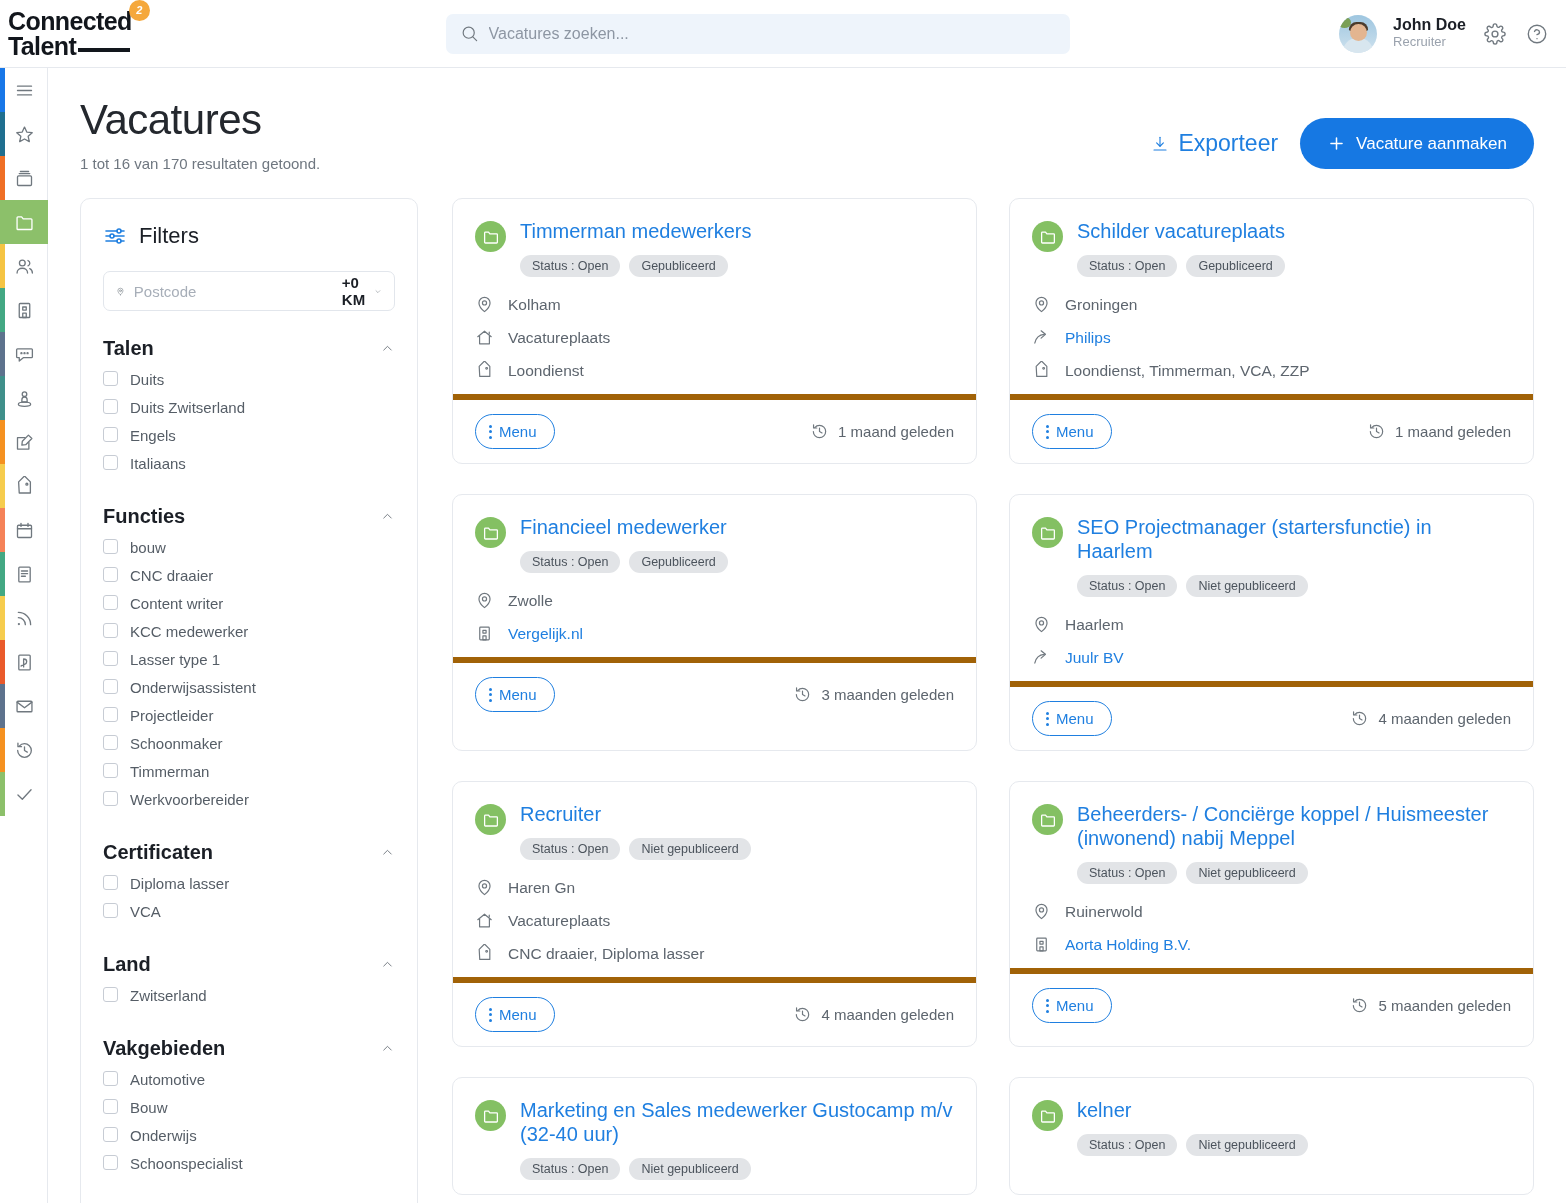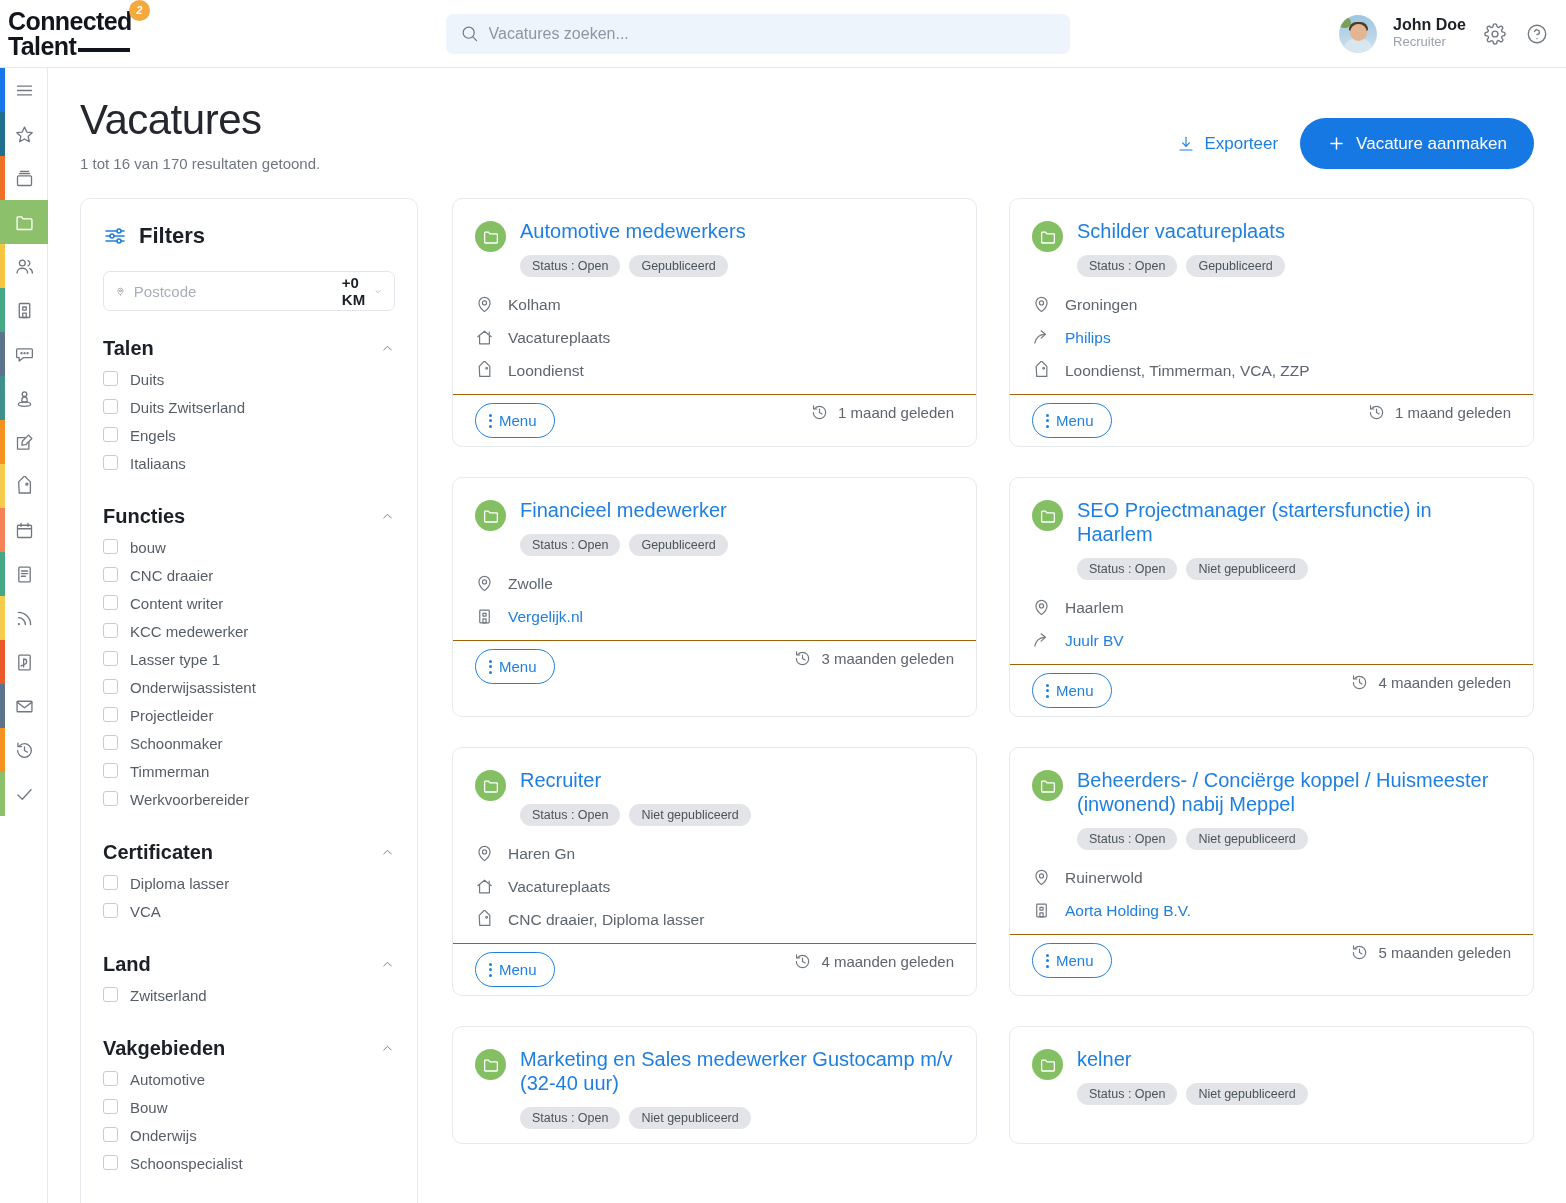--- a/index.html
+++ b/index.html
@@ -73,38 +73,38 @@
   .rail-item svg { stroke: #707880; fill: none; stroke-width: 1.6; }
 
   
   .main { position: absolute; top: 68px; left: 48px; width: 1518px; height: 1135px; background:#fff; }
   .page-head { padding: 28px 32px 0 32px; display: flex; align-items: flex-start; }
   .page-title { font-size: 42px; font-weight: 400; color: #24282e; letter-spacing: -0.5px; }
   .page-sub { font-size: 15px; color: #6f7780; margin-top: 11px; }
   .head-actions { margin-left: auto; display: flex; align-items: center; gap: 22px; padding-top: 22px; }
   .export-btn {
     display: flex; align-items: center; gap: 9px; color: #1f7fe0;
-    font-size: 17px; cursor: pointer; background:none; border:none; font-family: inherit;
+    font-size: 23px; cursor: pointer; background:none; border:none; font-family: inherit;
   }
   .create-btn {
     display: flex; align-items: center; gap: 10px;
     background: #1678e3; color: #fff; border: none; border-radius: 26px;
     height: 51px; padding: 0 27px; font-size: 17px; cursor: pointer; font-family: inherit;
   }
 
   .body-grid { display: flex; padding: 26px 32px 0 32px; gap: 34px; }
 
   
   .filters {
     width: 338px; flex-shrink: 0; background: #fff;
     border: 1px solid #e6e9ee; border-radius: 10px; padding: 24px 22px 30px 22px;
     min-height: 1010px;
   }
   .filters-head { display: flex; align-items: center; gap: 12px; margin-bottom: 22px; }
-  .filters-title { font-size: 22px; font-weight: 700; color: #1b1f26; }
+  .filters-title { font-size: 22px; font-weight: 400; color: #1b1f26; }
   .postcode {
     height: 40px; border: 1px solid #e2e6ec; border-radius: 7px;
     display: flex; align-items: center; padding: 0 12px; gap: 9px; margin-bottom: 26px;
   }
   .postcode input {
     flex: 1; border: none; outline: none; font-size: 15px; color: #333; background: transparent; font-family: inherit;
   }
   .postcode input::placeholder { color: #a7aeb8; }
   .km { font-size: 15px; font-weight: 700; color: #1b1f26; }
   .sec-head {
@@ -129,22 +129,22 @@
   .badges { display: flex; gap: 9px; margin-top: 12px; flex-wrap: wrap; text-align: right; }
   .badge {
     background: #e2e4e7; color: #4b535c; border-radius: 12px;
     padding: 4px 12px; font-size: 12.5px; white-space: nowrap;
   }
   .meta { margin-top: 18px; display: flex; flex-direction: column; gap: 14px; }
   .meta-row { display: flex; align-items: center; gap: 14px; }
   .meta-txt { font-size: 15.5px; color: #5d656e; }
   .meta-txt.link { color: #1f7fe0; cursor: pointer; }
   .card-foot {
-    border-top: 1px solid #a16207; padding: 8px 22px;
-    display: flex; align-items: flex-start; justify-content: space-between;
+    border-top: 6px solid #a16207; padding: 14px 22px;
+    display: flex; align-items: center; justify-content: space-between;
   }
   .menu-btn {
     display: flex; align-items: center; gap: 7px; border: 1px solid #1f7fe0;
     color: #1f7fe0; background: #fff; border-radius: 20px; height: 35px;
     padding: 0 17px 0 13px; font-size: 15px; cursor: pointer; font-family: inherit;
   }
   .dots { display: flex; flex-direction: column; gap: 2.5px; }
   .dots i { width: 3px; height: 3px; border-radius: 50%; background: #1f7fe0; display:block; }
   .ago { display: flex; align-items: center; gap: 9px; font-size: 15px; color: #5d656e; }
   svg.ic { fill: none; stroke: #70787f; stroke-width: 1.5; stroke-linecap: round; stroke-linejoin: round; }
@@ -511,21 +511,21 @@
     <div class="cards" id="cards">
         <div class="card">
           <div class="card-body">
             <div class="card-top">
               <span class="fldr">
                 <svg width="18" height="18" viewBox="0 0 24 24" style="fill:none;stroke:#fff;stroke-width:1.7;stroke-linejoin:round">
                   <path d="M3.5 19V6.6a1 1 0 011-1h4.2l1.8 2.2h9a1 1 0 011 1V19a1 1 0 01-1 1h-15a1 1 0 01-1-1z"></path>
                 </svg>
               </span>
               <div style="flex:1">
-                <div class="card-title">Automotive medewerkers</div>
+                <div class="card-title">Timmerman medewerkers</div>
                 <div class="badges">
                   <span class="badge">Status : Open</span>
                   <span class="badge">Gepubliceerd</span>
                 </div>
               </div>
             </div>
             <div class="meta">
               <div class="meta-row">
                 <svg class="ic" width="19" height="19" viewBox="0 0 24 24">
                   <path d="M12 21s7-5.7 7-11a7 7 0 10-14 0c0 5.3 7 11 7 11z"></path>

